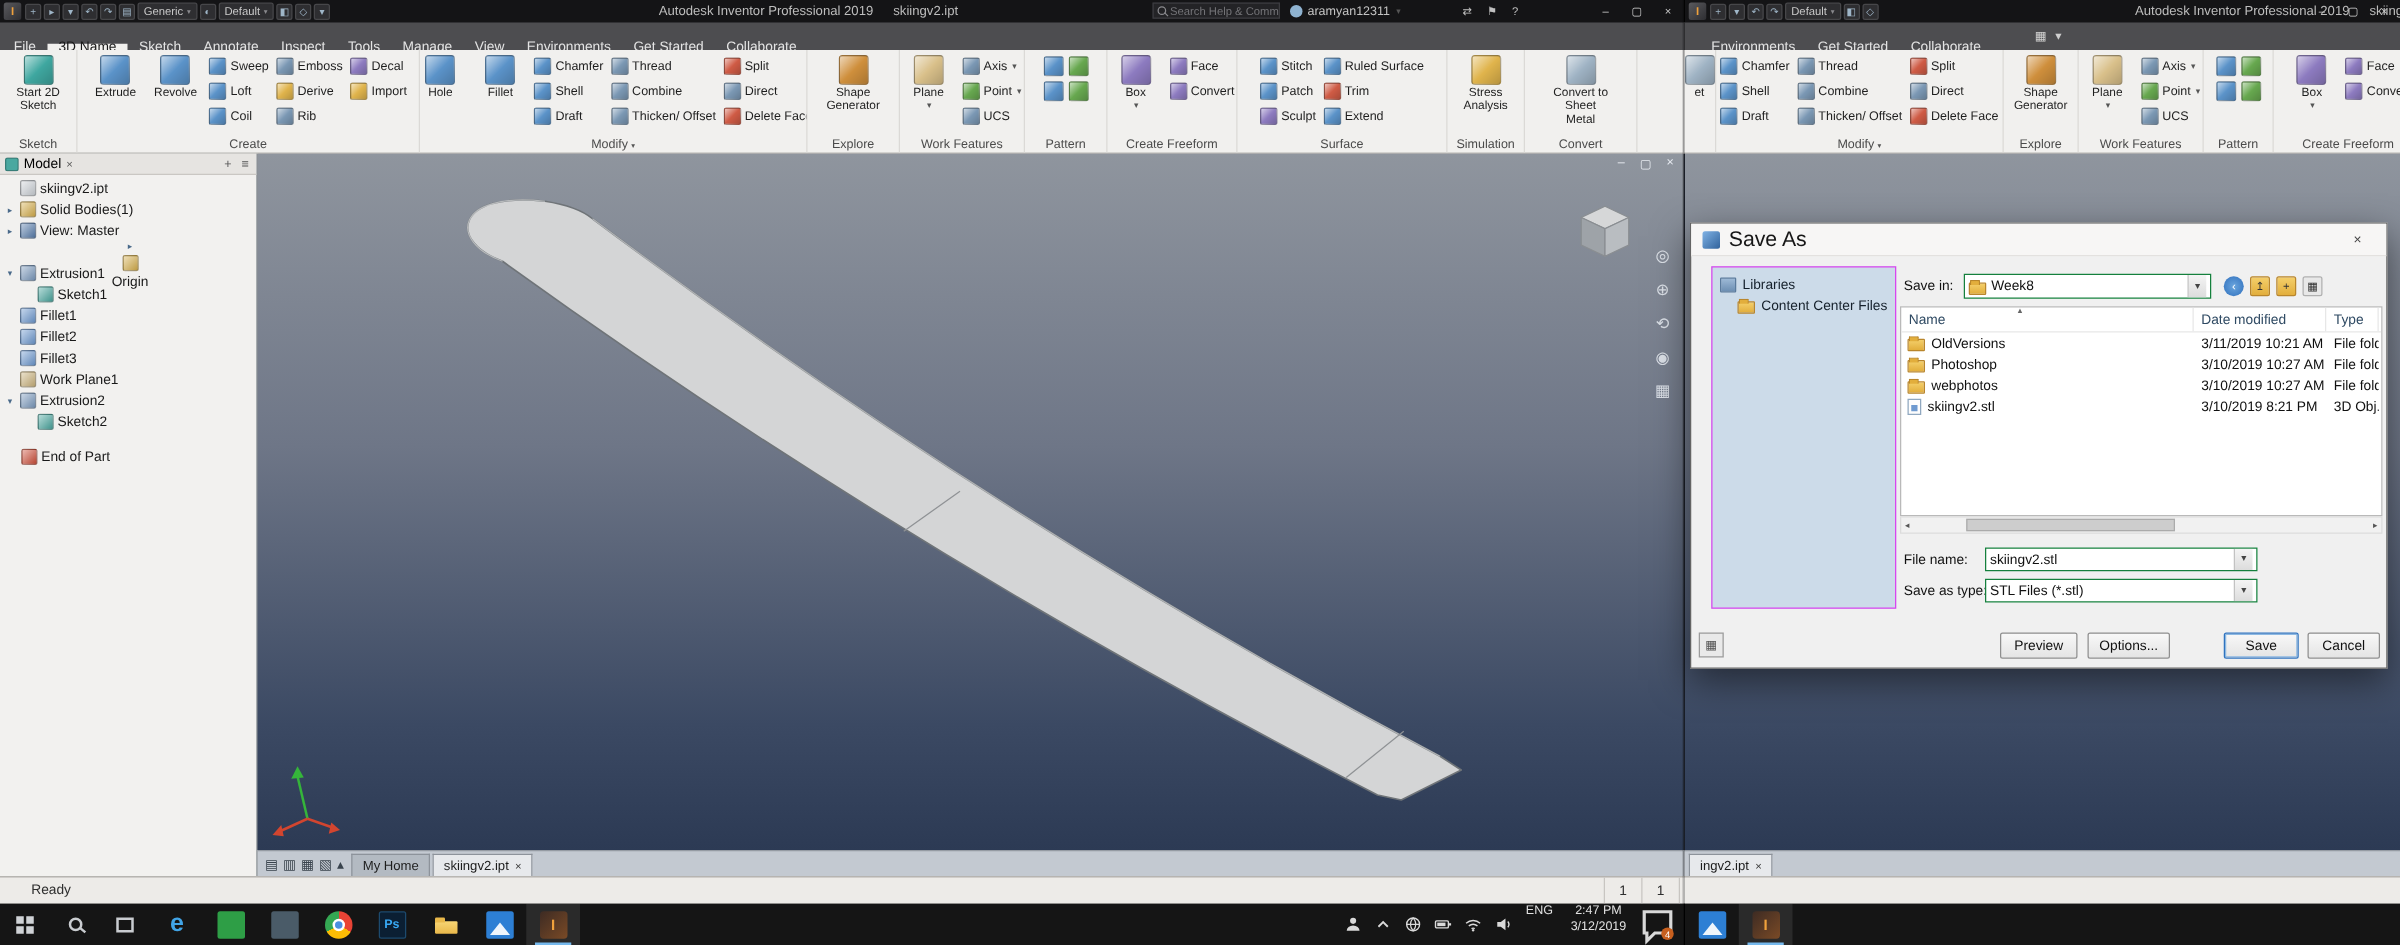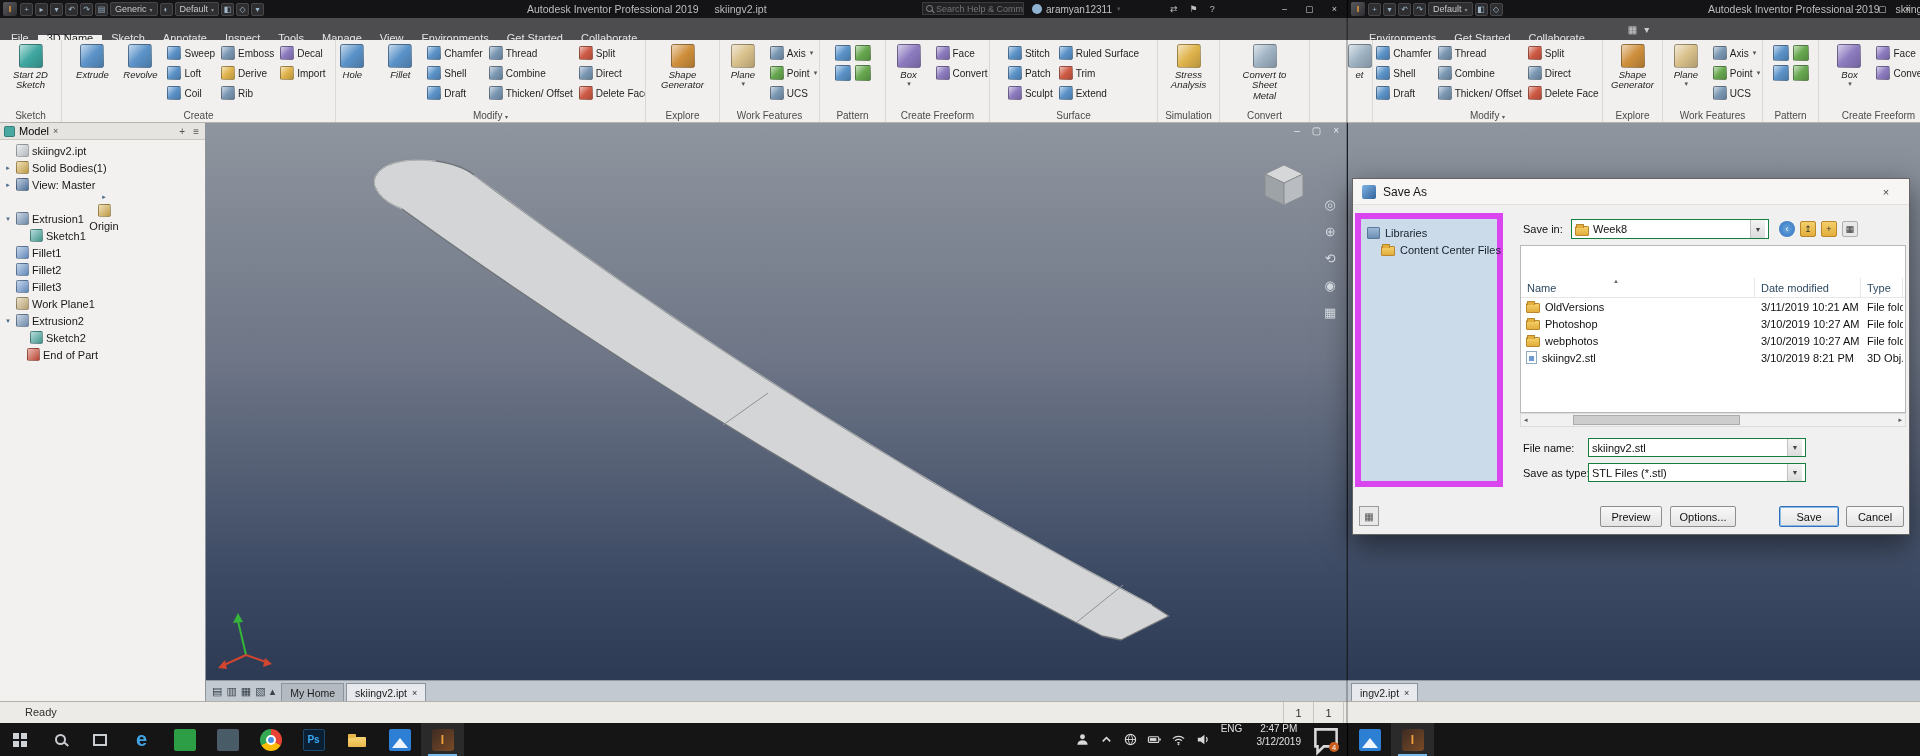--- a/index.html
+++ b/index.html
@@ -39,21 +39,21 @@
 
   
   .ribbon{position:absolute;top:40px;height:83px;background:#f1f0ee;border-bottom:1px solid #b5b3b0;display:flex;align-items:stretch;}
   #ribbon-left{left:0;width:1347px;}
   #ribbon-right{left:1347px;width:573px;overflow:hidden;}
   .rb-group{position:relative;flex:0 0 auto;border-right:1px solid #dbd9d6;padding:2px 1px 13px;display:flex;justify-content:center;align-items:flex-start;overflow:hidden;}
   .rb-caption{position:absolute;bottom:0;left:0;right:0;height:13px;line-height:13px;text-align:center;font-size:10px;color:#4b4b4b;white-space:nowrap;}
   .rb-caption .dd{font-size:6px;}
   .rb-big{flex:0 0 auto;width:48px;display:flex;flex-direction:column;align-items:center;padding-top:2px;}
   .rb-big .ico-big{width:24px;height:24px;border-radius:3px;margin-bottom:2px;flex:0 0 auto;}
-  .rb-lbl{font-size:9.5px;line-height:1.1;text-align:center;color:#1e1e1e;font-style:italic;}
+  .rb-lbl{font-size:9.5px;line-height:1.1;text-align:center;color:#1e1e1e;}
   .rb-col{display:flex;flex-direction:column;padding-top:1px;}
   .rb-sm{display:flex;align-items:center;gap:3px;height:20px;padding:0 3px;font-size:10px;color:#1e1e1e;white-space:nowrap;}
   .rb-sm.icon-only{padding:0 2px;}
   .ico-sm{width:14px;height:14px;border-radius:2px;flex:0 0 auto;}
   .rb-sm.icon-only .ico-sm{width:16px;height:16px;}
   .ico-big,.ico-sm{background-color:var(--c,#6d9ec9);background-image:linear-gradient(135deg,rgba(255,255,255,.65),rgba(255,255,255,0) 50%,rgba(0,0,0,.18));border:1px solid rgba(60,60,60,.35);}
   .dd{font-size:7px;color:#555;margin-left:1px;}
 
   
   #browser{position:absolute;left:0;top:123px;width:206px;height:578px;background:#f2f1ef;border-right:1px solid #8f959b;display:flex;flex-direction:column;font-size:11px;}
@@ -123,38 +123,38 @@
   .lang{width:34px;text-align:center;font-size:10px;color:#e0e0e0;}
   .clock{padding:0 8px;text-align:center;font-size:10px;line-height:1.25;color:#e0e0e0;}
   .clock span{display:block;}
   .notif{width:34px;position:relative;display:flex;align-items:center;justify-content:center;height:33px;}
   .badge{position:absolute;right:4px;bottom:4px;background:#c75f1e;color:#fff;font-size:7.5px;min-width:10px;height:10px;border-radius:5px;display:flex;align-items:center;justify-content:center;padding:0 1px;}
 
   
   #saveas{position:absolute;left:1352px;top:178px;width:558px;height:357px;background:#f0f0f0;border:1px solid #646464;box-shadow:0 10px 28px rgba(0,0,0,.5);font-size:11px;z-index:8;}
   .dlg-titlebar{height:26px;background:#f7f6f5;display:flex;align-items:center;gap:7px;padding:0 9px;border-bottom:1px solid #e3e1df;}
   .dlg-app-ico{width:14px;height:14px;background:linear-gradient(135deg,#7fb2e5,#31639c);border-radius:2px;}
-  .dlg-title-text{font-size:12px;color:#161616;}
+  .dlg-title-text{font-size:17px;color:#161616;}
   .dlg-x{margin-left:auto;width:28px;height:20px;display:flex;align-items:center;justify-content:center;color:#444;font-size:11px;}
   .dlg-body{position:relative;height:331px;}
   .dlg-lbl{position:absolute;color:#111;}
   .cmb{position:absolute;background:#fff;border:1px solid #15803d;display:flex;align-items:center;padding:0 3px;gap:4px;font-size:11px;color:#111;overflow:hidden;}
   .cmb .arr{margin-left:auto;width:15px;align-self:stretch;display:flex;align-items:center;justify-content:center;background:linear-gradient(#f4f4f4,#dcdcdc);border-left:1px solid #c2c2c2;font-size:7px;color:#444;flex:0 0 auto;}
   .fico{width:14px;height:10px;background:linear-gradient(#f4cf6a,#e2ae3c);border:1px solid #b9862c;border-radius:1px;position:relative;margin-top:3px;flex:0 0 auto;}
   .fico::before{content:'';position:absolute;top:-3px;left:0;width:6px;height:3px;background:#e2ae3c;border:1px solid #b9862c;border-bottom:none;border-radius:1px 1px 0 0;}
   .dlg-tools{position:absolute;left:426px;top:16px;display:flex;gap:5px;align-items:center;}
   .tool{width:16px;height:16px;display:flex;align-items:center;justify-content:center;font-size:9px;border-radius:2px;color:#333;}
   .tool-back{background:radial-gradient(circle,#6aa5dd,#2f6fbd);color:#fff;border-radius:50%;}
   .tool-up,.tool-new{background:linear-gradient(#f4cf6a,#e2ae3c);border:1px solid #b9862c;}
   .tool-view{background:#e8e8e8;border:1px solid #b0b0b0;}
-  .dlg-nav{position:absolute;left:2px;top:8px;width:148px;height:274px;background:#ccdbe9;border:6px solid #d946ef;padding-top:6px;}
+  .dlg-nav{position:absolute;left:16px;top:8px;width:148px;height:274px;background:#ccdbe9;border:1px solid #d946ef;padding-top:6px;}
   .nav-item{display:flex;align-items:center;gap:5px;padding:2px 6px;color:#15202b;white-space:nowrap;}
   .lib-ico{width:13px;height:12px;background:linear-gradient(#9db9d6,#6d8fb3);border:1px solid #5a7a9c;border-radius:1px;flex:0 0 auto;}
   .dlg-list{position:absolute;left:167px;top:40px;width:386px;height:168px;background:#fff;border:1px solid #b9b9b9;overflow:hidden;}
-  .lst-head{display:grid;grid-template-columns:234px 106px 42px;height:20px;border-bottom:1px solid #e7e7e7;align-items:center;color:#2f4a63;margin-top:32px;}
+  .lst-head{display:grid;grid-template-columns:234px 106px 42px;height:20px;border-bottom:1px solid #e7e7e7;align-items:center;color:#2f4a63;}
   .hc{padding-left:6px;border-right:1px solid #e7e7e7;height:100%;display:flex;align-items:center;position:relative;white-space:nowrap;}
   .sort{position:absolute;left:92px;top:0;font-size:6px;color:#666;}
   .lst-row{display:grid;grid-template-columns:234px 106px 42px;height:17px;align-items:center;color:#101010;}
   .nm{display:flex;align-items:center;gap:5px;padding-left:5px;white-space:nowrap;}
   .dt,.tp{padding-left:6px;white-space:nowrap;overflow:hidden;}
   .stl-ico{width:11px;height:13px;background:#fdfdfd;border:1px solid #90a8c0;position:relative;flex:0 0 auto;}
   .stl-ico::after{content:'';position:absolute;left:2px;top:4px;width:5px;height:5px;background:#6f9ad0;}
   .hscroll{position:absolute;left:167px;top:208px;width:386px;height:14px;background:#f1f1f1;border:1px solid #dcdcdc;display:flex;align-items:center;justify-content:space-between;font-size:7px;color:#555;padding:0 3px;}
   .hthumb{position:absolute;left:52px;top:1px;height:10px;width:167px;background:#cdcdcd;border:1px solid #ababab;}
   .btn{position:absolute;height:21px;background:linear-gradient(#f8f8f8,#e4e4e4);border:1px solid #8e8e8e;font-size:11px;display:flex;align-items:center;justify-content:center;color:#111;border-radius:2px;}
@@ -673,21 +673,21 @@
         <div class="tree-row" style="padding-left: 3px;">
           <span class="exp">▾</span>
           <span class="t-ico" style="--c: #7d9cc0;"></span>
           <span class="t-lbl">Extrusion2</span>
         </div>
         <div class="tree-row" style="padding-left: 17px;">
           <span class="exp"></span>
           <span class="t-ico" style="--c: #4aa8a0;"></span>
           <span class="t-lbl">Sketch2</span>
         </div>
-        <div class="tree-row" style="padding-left: 14px;">
+        <div class="tree-row" style="padding-left: 4px; margin-top: 11px;">
           <span class="exp"></span>
           <span class="t-ico" style="--c: #d04f3a;"></span>
           <span class="t-lbl">End of Part</span>
         </div>
       </div>
   </div>
 
   <div id="viewport">
     <div class="vp-controls">
       <span>–</span>

